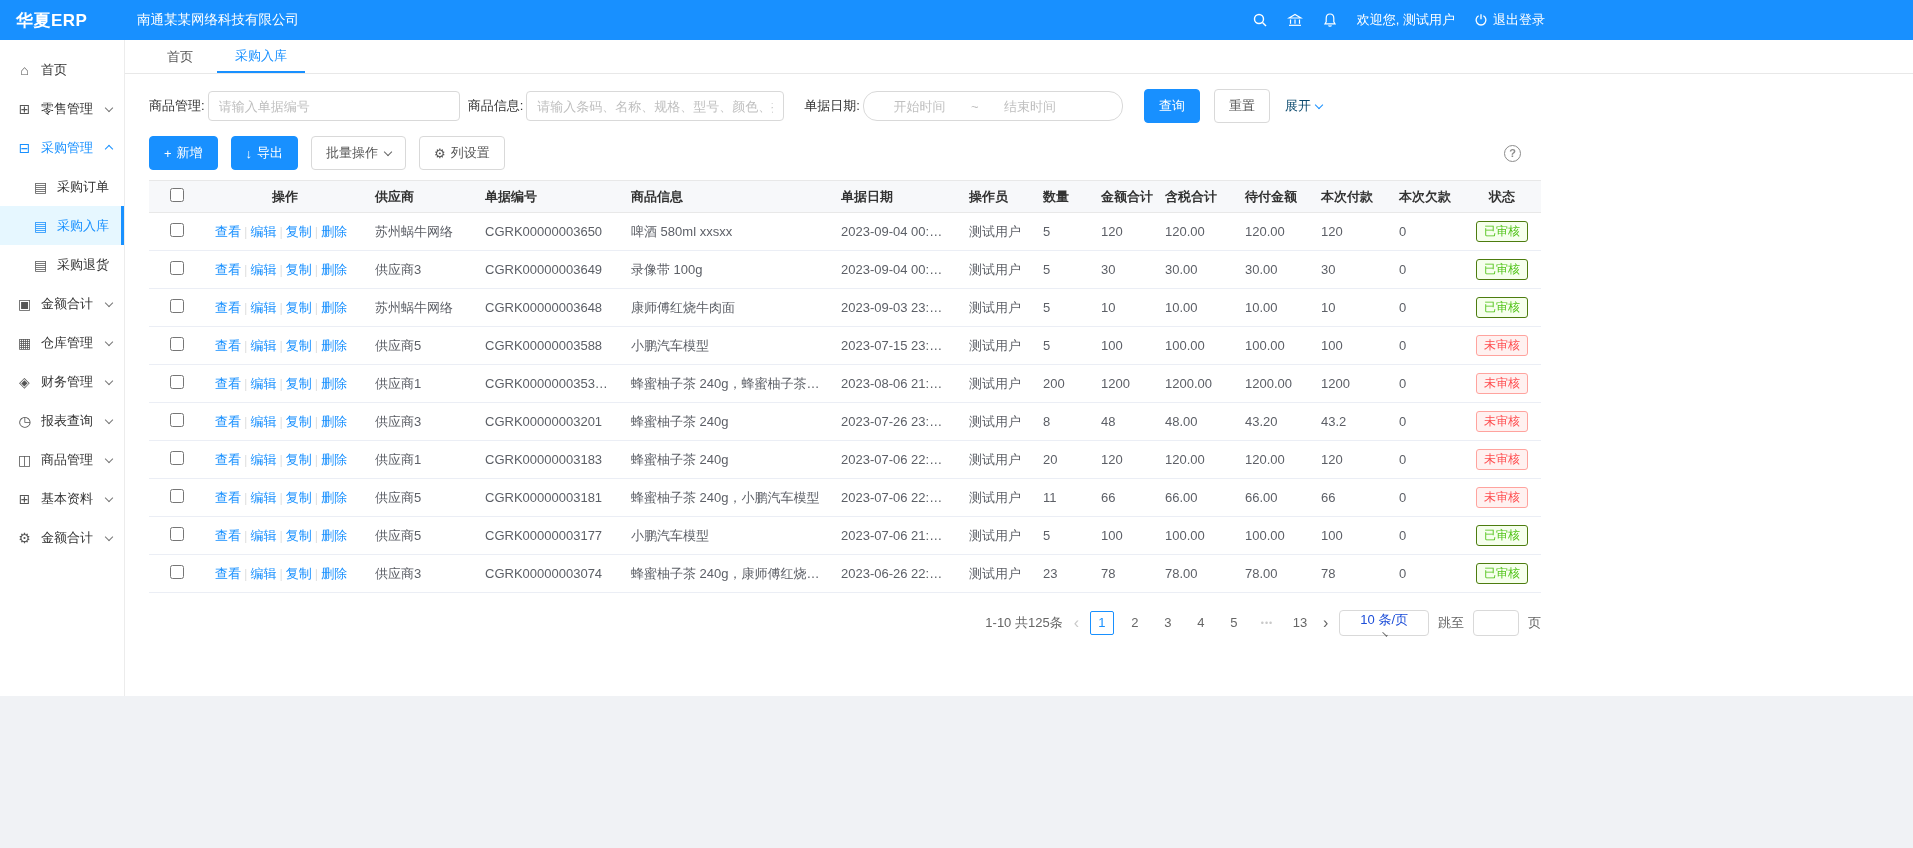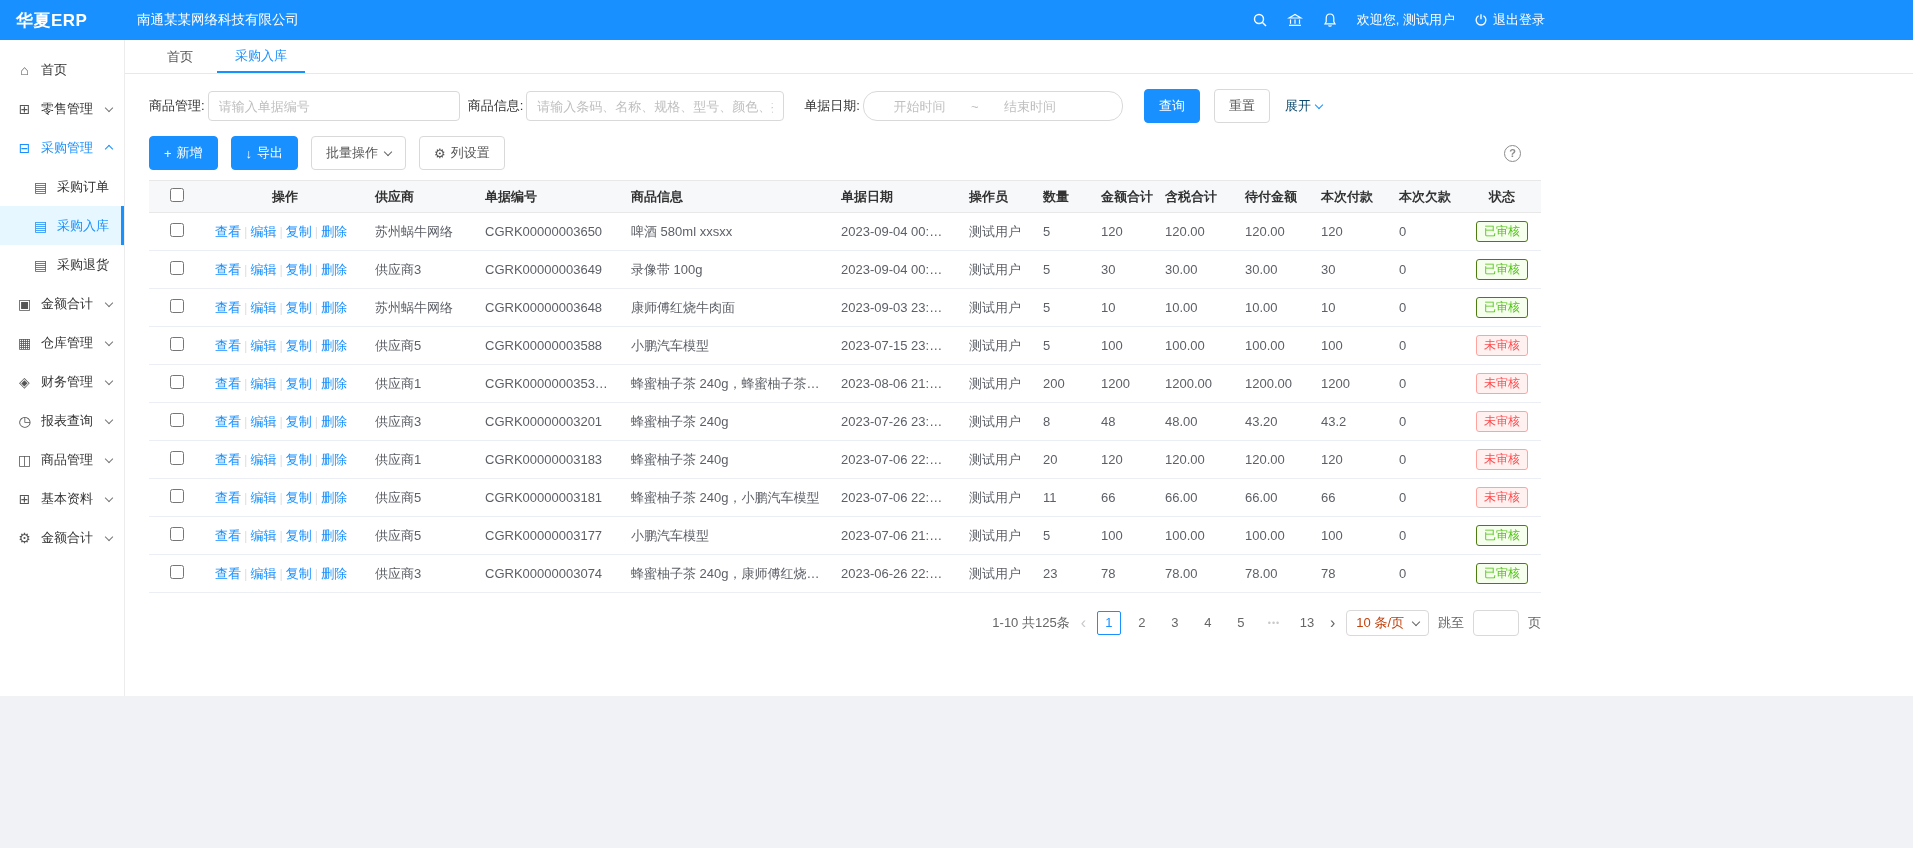--- a/index.html
+++ b/index.html
@@ -74,21 +74,21 @@
   .badge.pending { color:#ff4d4f; background:#fff1f0; border:1px solid #ffa39e; }
   
   .pagination { width:1392px; display:flex; align-items:center; justify-content:flex-end; gap:9px; padding:17px 0 24px 0; color:#666; font-size:13px; }
   .pg-btn { cursor:pointer; font-size:16px; line-height:1; padding:0 2px; }
   .pg-prev { color:#c9c9c9; }
   .pg-next { color:#666; }
   .pg-pages { display:flex; align-items:center; gap:9px; }
   .pg-page { min-width:24px; height:24px; line-height:24px; text-align:center; cursor:pointer; color:#666; border-radius:2px; }
   .pg-page.active { border:1px solid #1890ff; color:#1890ff; background:#fff; line-height:22px; }
   .pg-page.dots { color:#c9c9c9; font-size:9px; letter-spacing:1px; cursor:default; }
-  .pg-size { border:1px solid #d9d9d9; border-radius:4px; height:26px; padding:0 9px; display:inline-flex; align-items:center; gap:7px; color:#c2410c; cursor:pointer; background:#fff; }
+  .pg-size { border:1px solid #d9d9d9; border-radius:4px; height:26px; padding:0 20px; display:inline-flex; align-items:center; gap:7px; color:#1d4ed8; cursor:pointer; background:#fff;flex-direction:column; }
   .pg-jump { width:46px; height:26px; border:1px solid #d9d9d9; border-radius:4px; padding:0 6px; outline:none; font-size:13px; }
 </style>
 </head>
 <body>
 
 <div class="app">
 
   <header class="topbar">
     <div class="logo">华夏ERP</div>
     <div class="company">南通某某网络科技有限公司</div>

